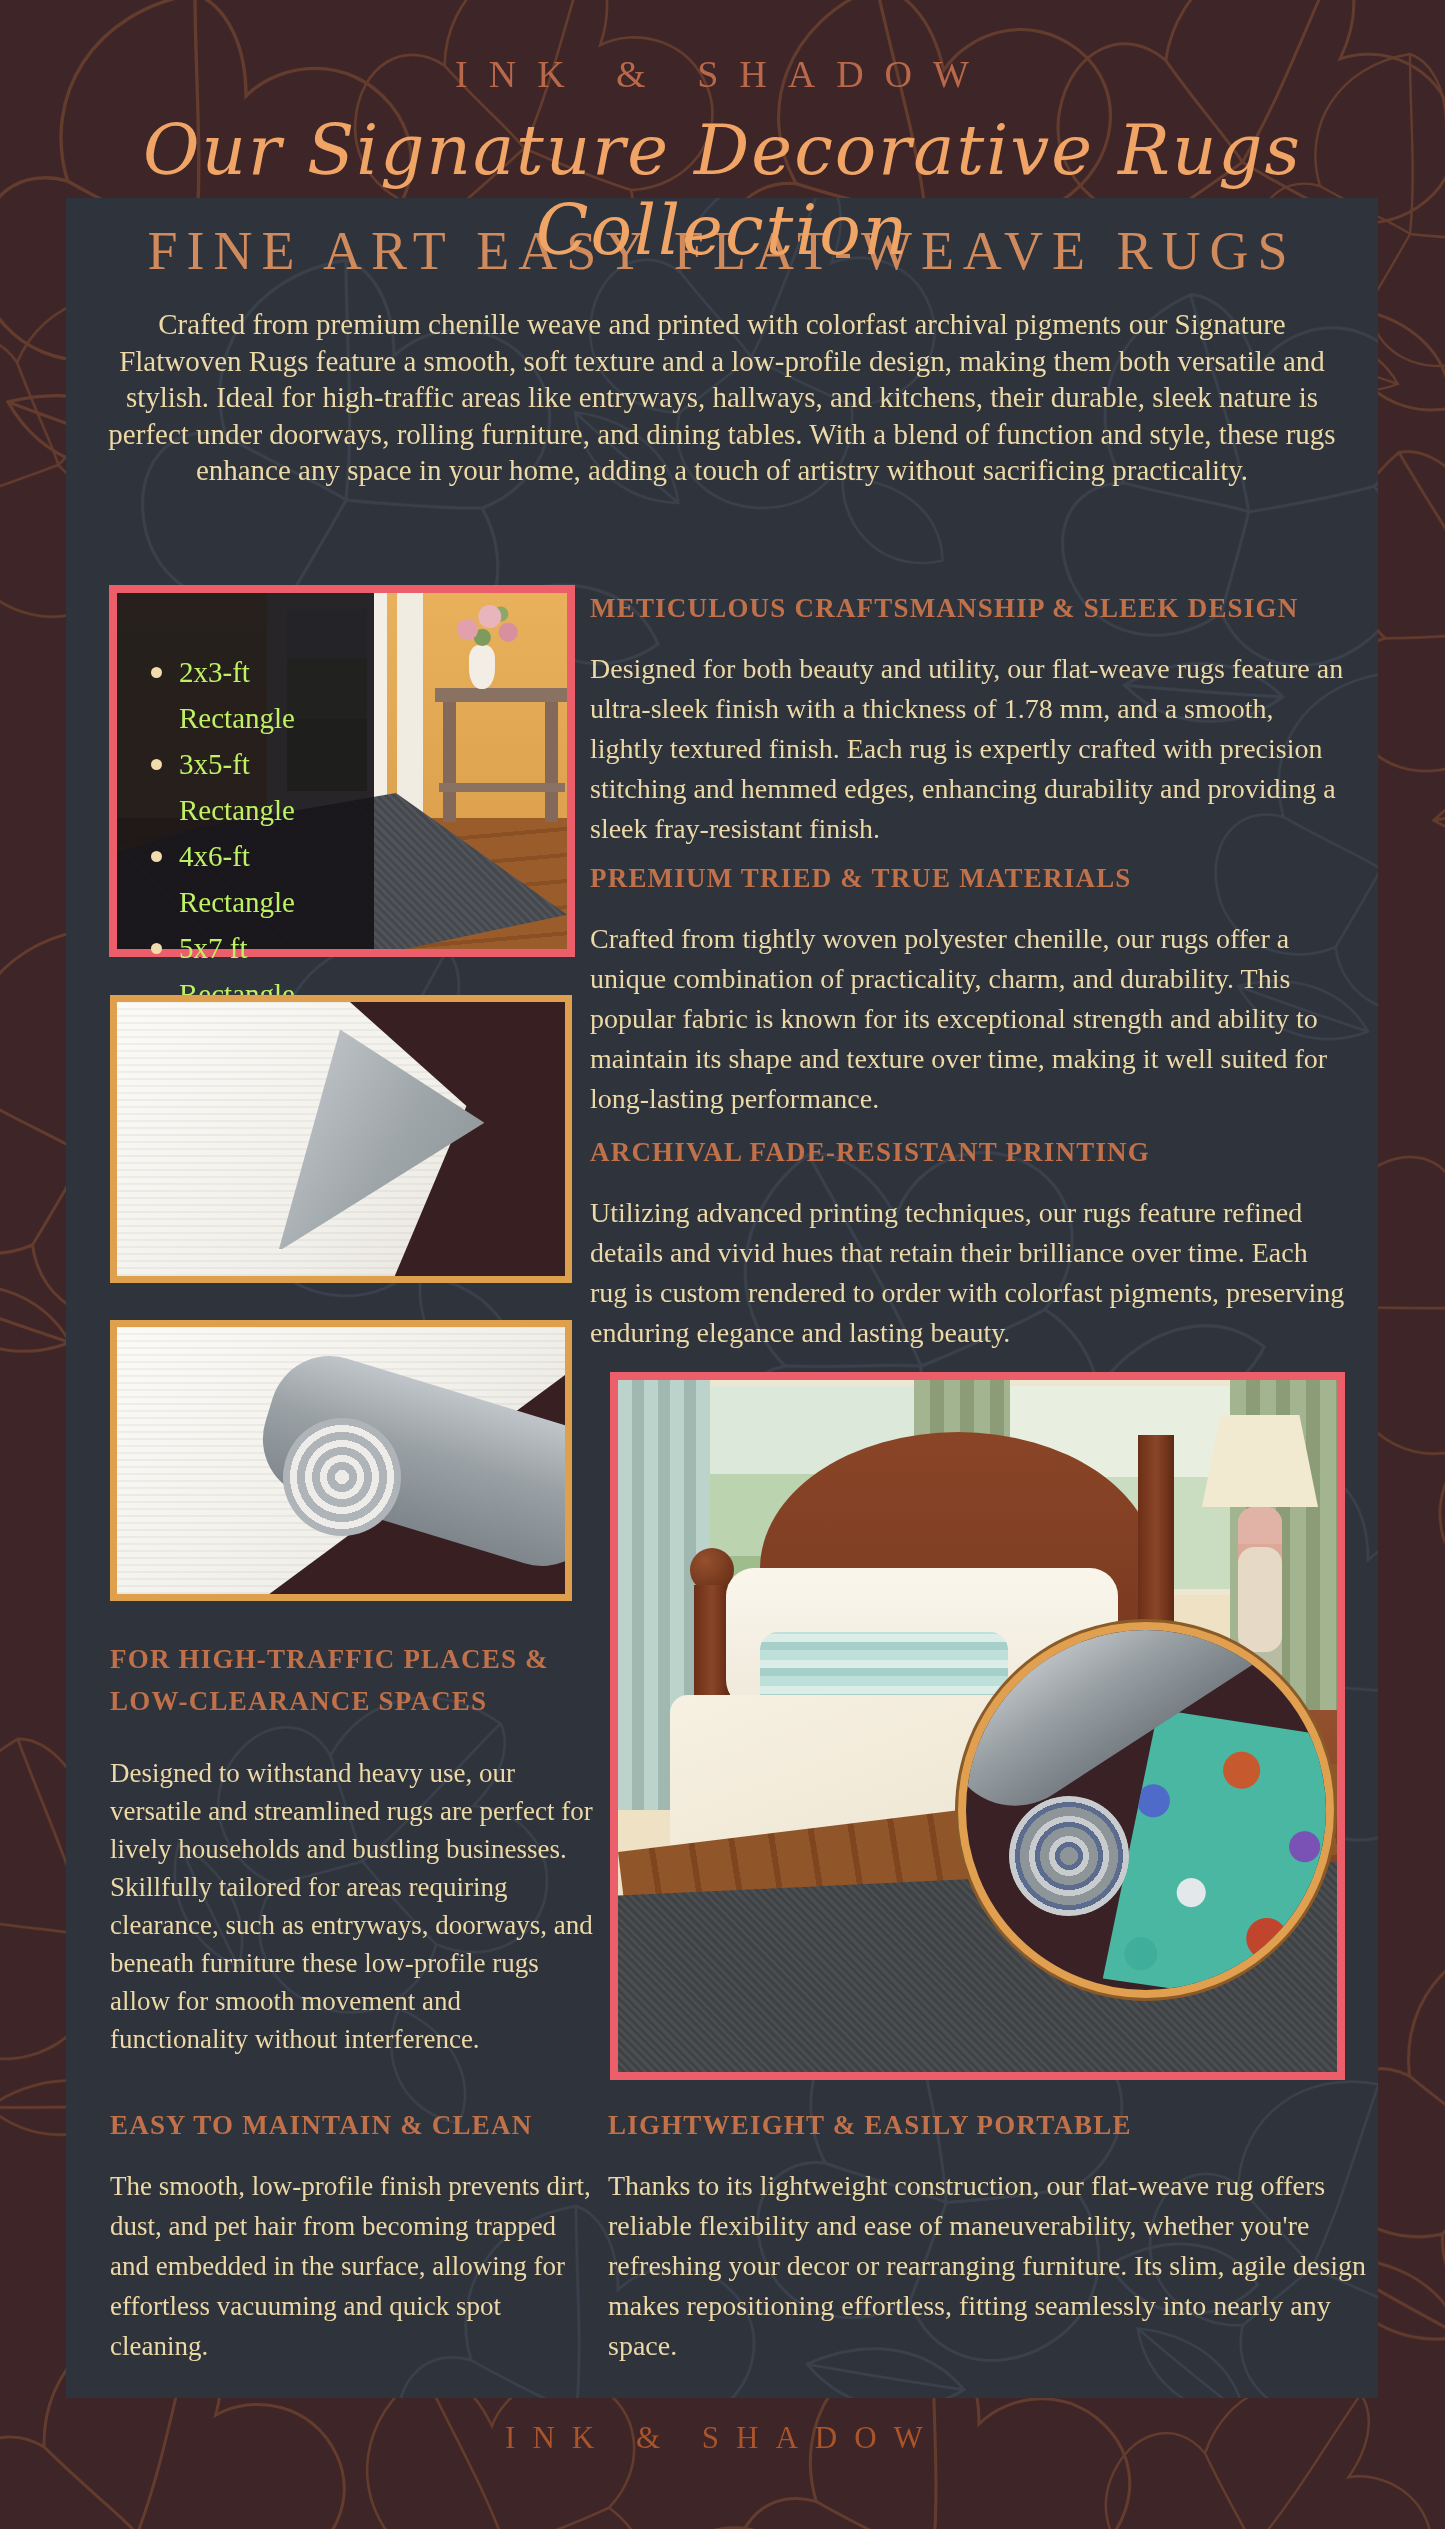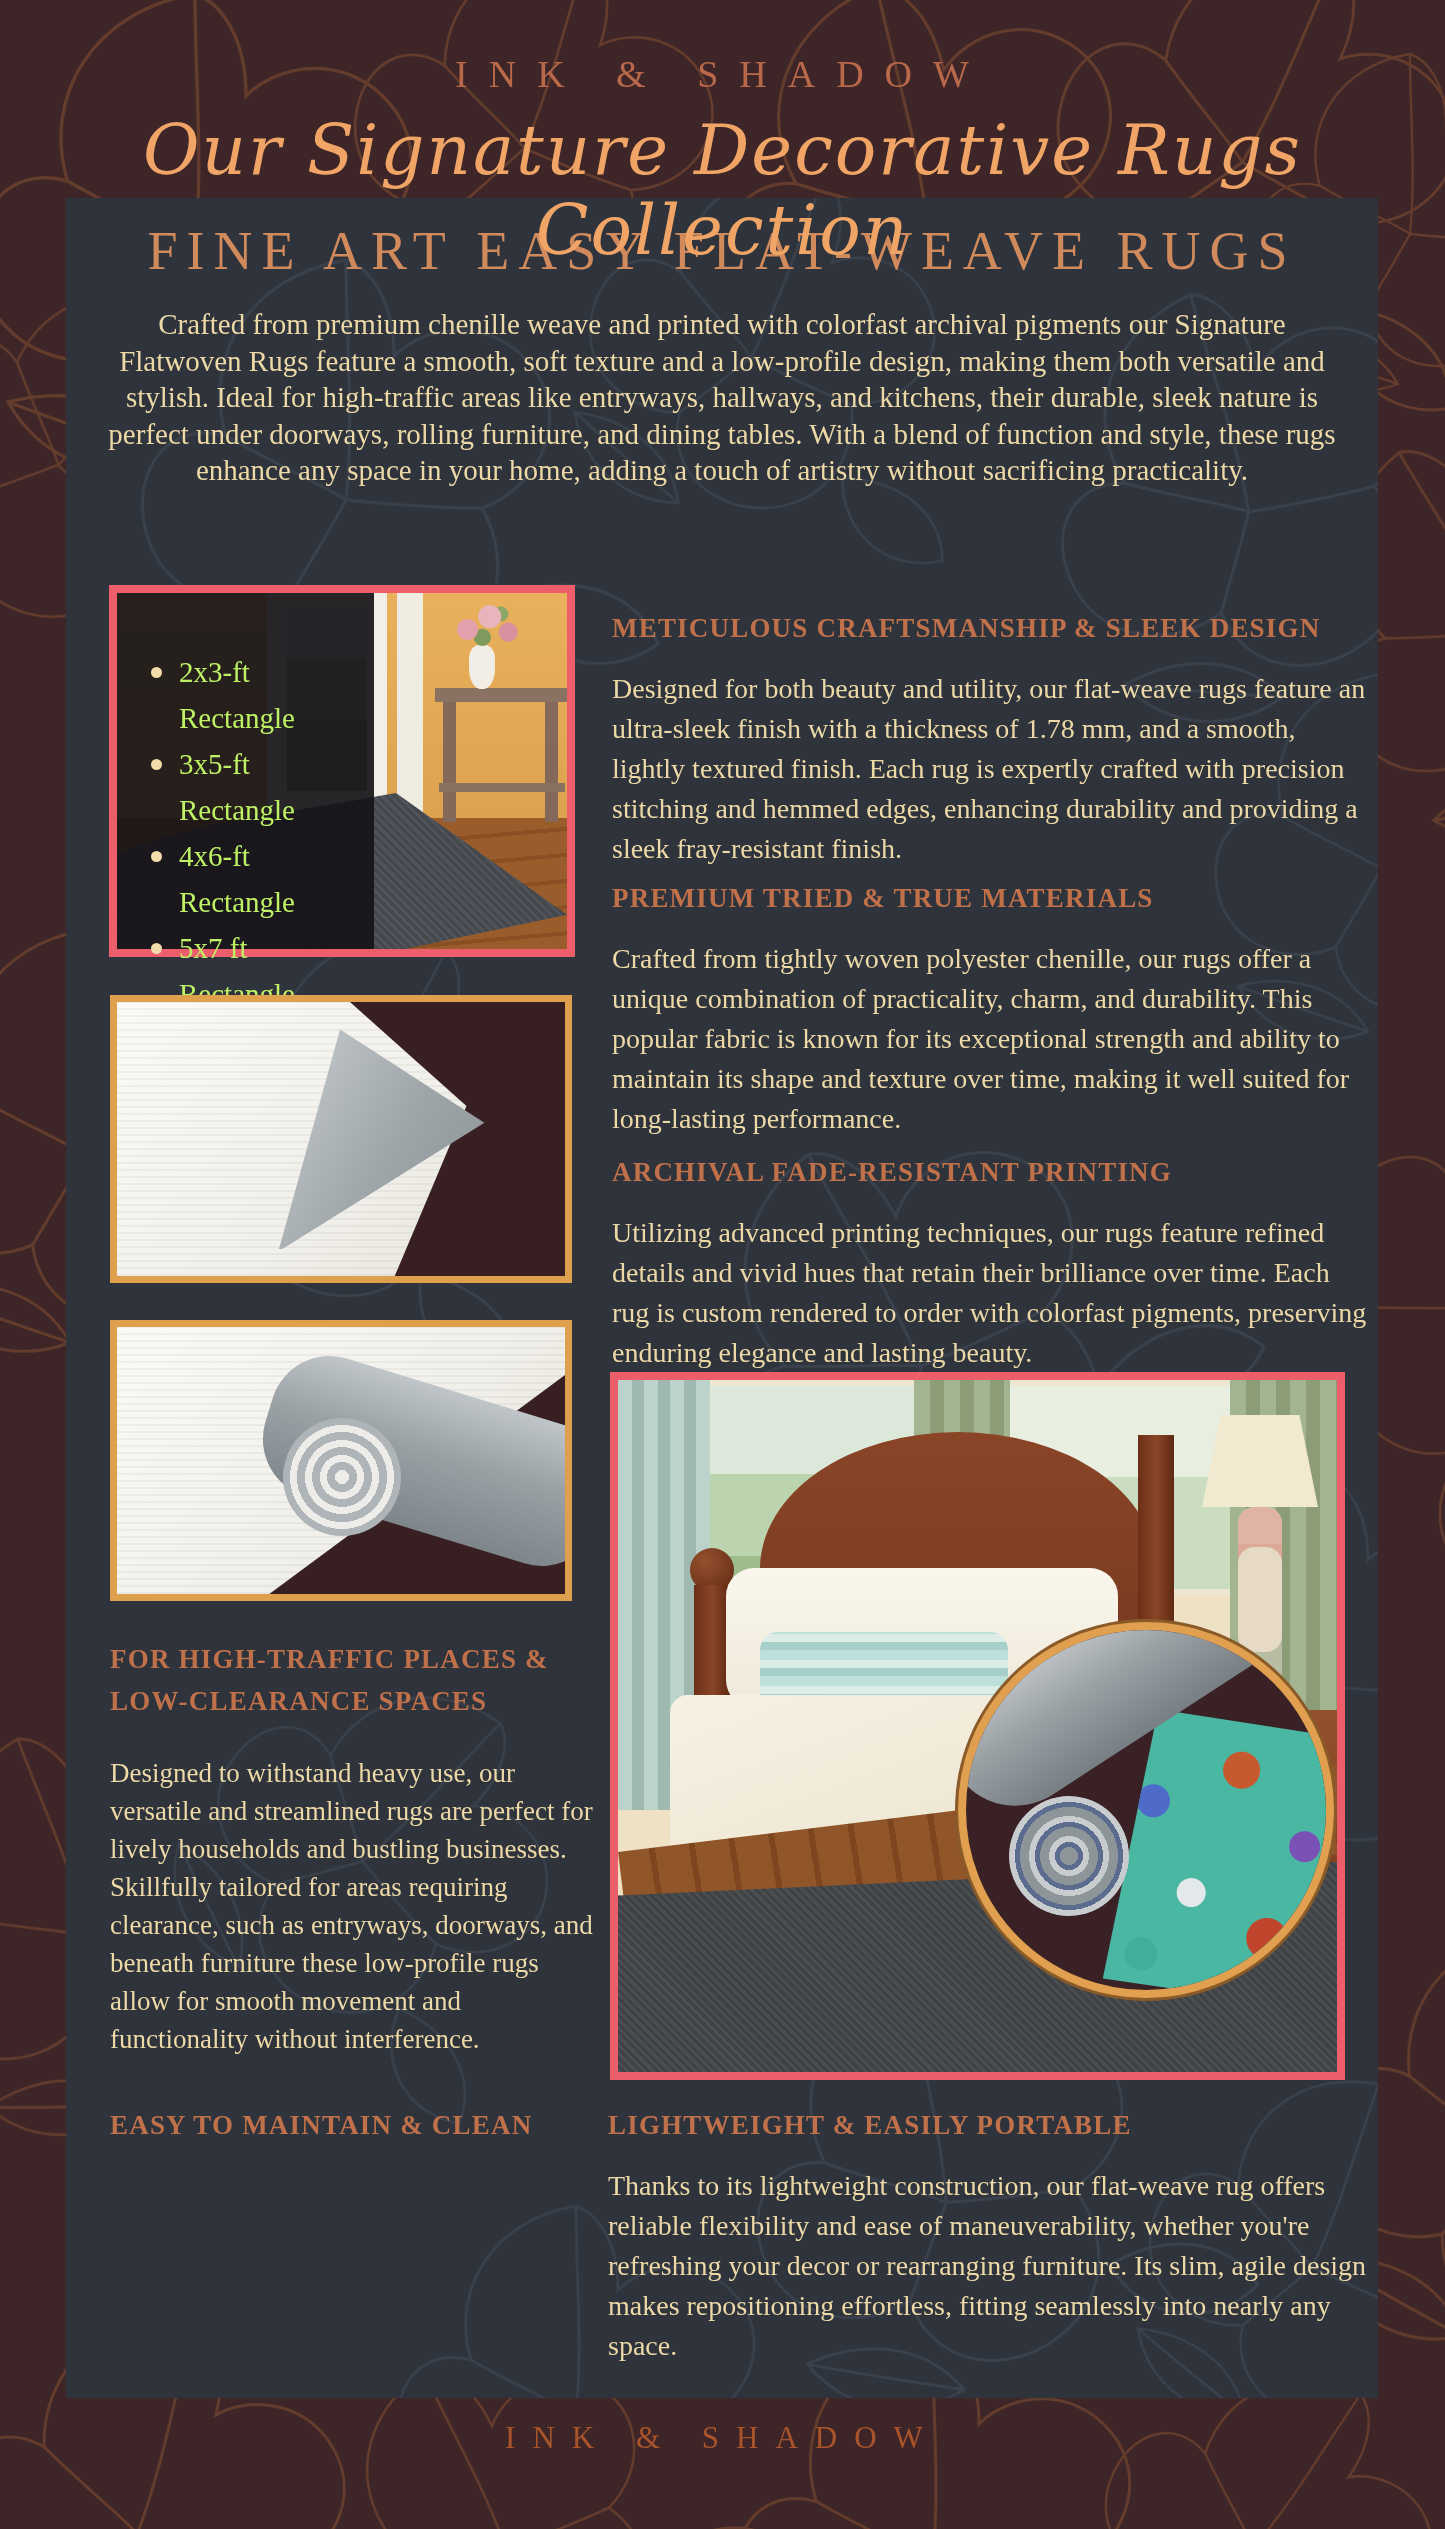--- a/index.html
+++ b/index.html
@@ -23,21 +23,21 @@
   svg.flor-panel{position:absolute;left:0;top:0;width:1312px;height:2200px;pointer-events:none;z-index:0;}
 
   .hero-title{position:absolute;top:22px;left:0;width:100%;text-align:center;
               font-size:54px;letter-spacing:9px;color:#D08A5C;font-weight:400;}
   .intro{position:absolute;top:108px;left:50%;transform:translateX(-50%);width:1240px;
          text-align:center;font-size:29px;line-height:36.5px;color:#EDD9A6;}
 
   .section-h{font-size:27px;font-weight:700;letter-spacing:1.2px;color:#C0714A;line-height:38px;}
   .section-p{font-size:28px;line-height:40px;color:#EDD9A6;}
 
-  .rsec{position:absolute;left:546px;width:756px;margin-top:20px;}
+  .rsec{position:absolute;left:524px;width:756px;}
   .rsec .section-p{margin-top:22px;}
   #rsec1{top:391px;} #rsec2{top:661px;} #rsec3{top:935px;}
 
   .lsec-head{position:absolute;left:44px;top:1440px;width:486px;}
   .lsec-body{position:absolute;left:44px;top:1556px;width:486px;
              font-size:27px;line-height:38px;color:#EDD9A6;}
 
   .bot-left{position:absolute;left:44px;top:1908px;width:486px;}
   .bot-left .section-p{margin-top:22px;font-size:27px;line-height:40px;}
   .bot-right{position:absolute;left:542px;top:1908px;width:760px;}
@@ -291,20 +291,21 @@
         <div class="bp-rug"></div>
         <div class="inset-circle">
           <div class="inset-art"></div>
           <div class="inset-roll"></div>
           <div class="inset-rollend"></div>
         </div>
       </div>
 
       <div class="bot-left">
         <div class="section-h">EASY TO MAINTAIN &amp; CLEAN</div>
+        <div class="section-p">The smooth, low-profile finish prevents dirt, dust, and pet hair from becoming trapped and embedded in the surface, allowing for effortless vacuuming and quick spot cleaning.</div>
       </div>
       <div class="bot-right">
         <div class="section-h">LIGHTWEIGHT &amp; EASILY PORTABLE</div>
         <div class="section-p">Thanks to its lightweight construction, our flat-weave rug offers reliable flexibility and ease of maneuverability, whether you're refreshing your decor or rearranging furniture. Its slim, agile design makes repositioning effortless, fitting seamlessly into nearly any space.</div>
       </div>
     </div>
   </div>
 
   <div class="brand bottom">INK &amp; SHADOW</div>
 </div>

